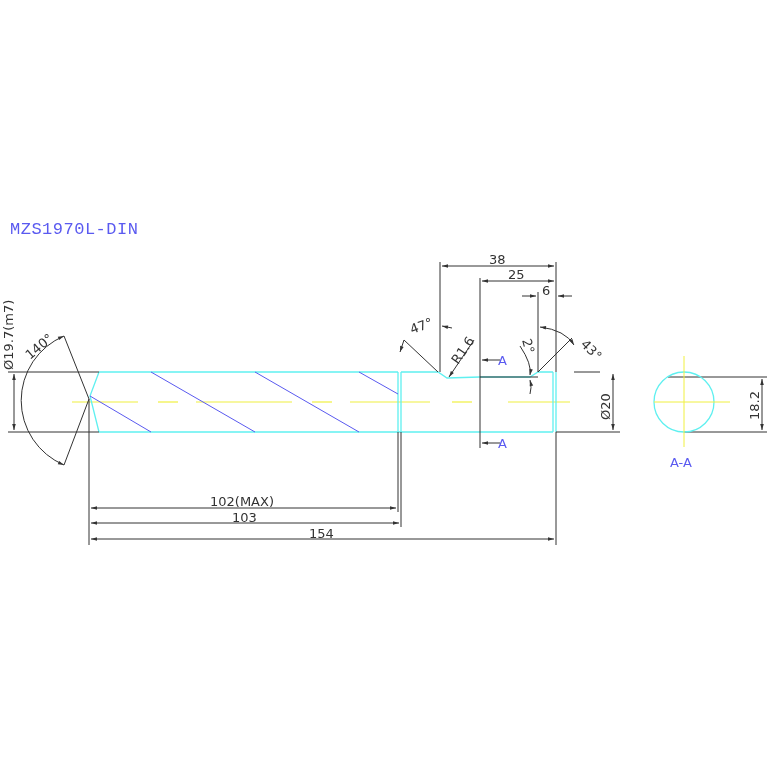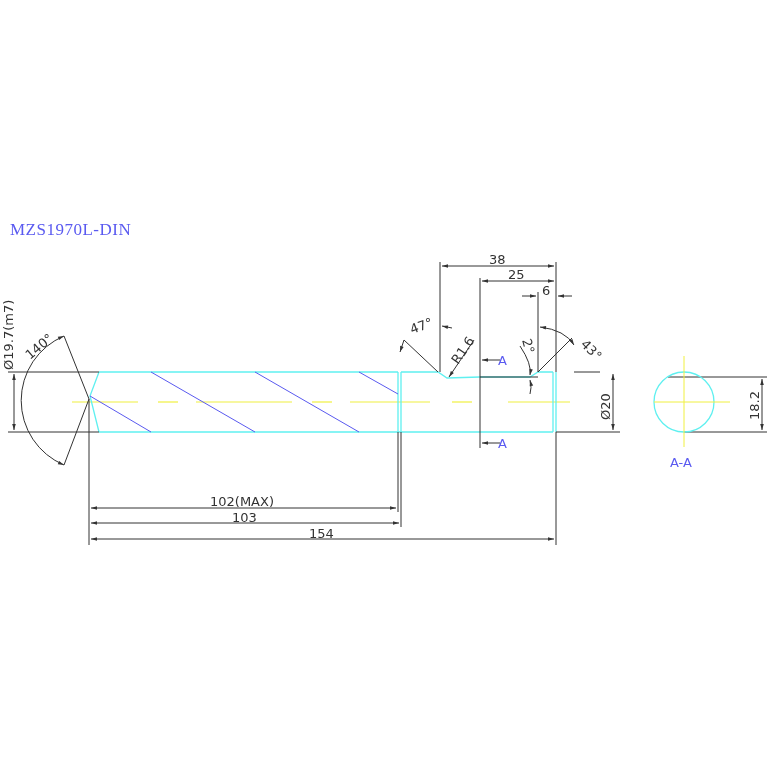--- a/index.html
+++ b/index.html
@@ -1,18 +1,18 @@
 <!DOCTYPE html>
 <html><head>
 <meta charset="utf-8">
 <style>
   html, body { margin: 0; padding: 0; background: #ffffff; }
   body { width: 767px; height: 767px; position: relative; overflow: hidden; font-family: "DejaVu Sans", sans-serif; }
   #canvas { position: absolute; left: 0; top: 0; width: 767px; height: 767px; }
-  .title { position: absolute; left: 10px; top: 220px; font-family: Liberation Serif, serif; font-size: 17px; color: #5a5af0; letter-spacing: 0.5px; }
+  .title { position: absolute; left: 10px; top: 220px; font-family: Liberation Mono, monospace; font-size: 17px; color: #5a5af0; letter-spacing: 0.5px; }
   svg text { font-family: "DejaVu Sans", sans-serif; }
 </style>
 </head>
 <body>
 
 <div id="canvas">
   <div class="title">MZS1970L-DIN</div>
 
   <svg width="767" height="767" viewBox="0 0 767 767" xmlns="http://www.w3.org/2000/svg">
     <defs>

